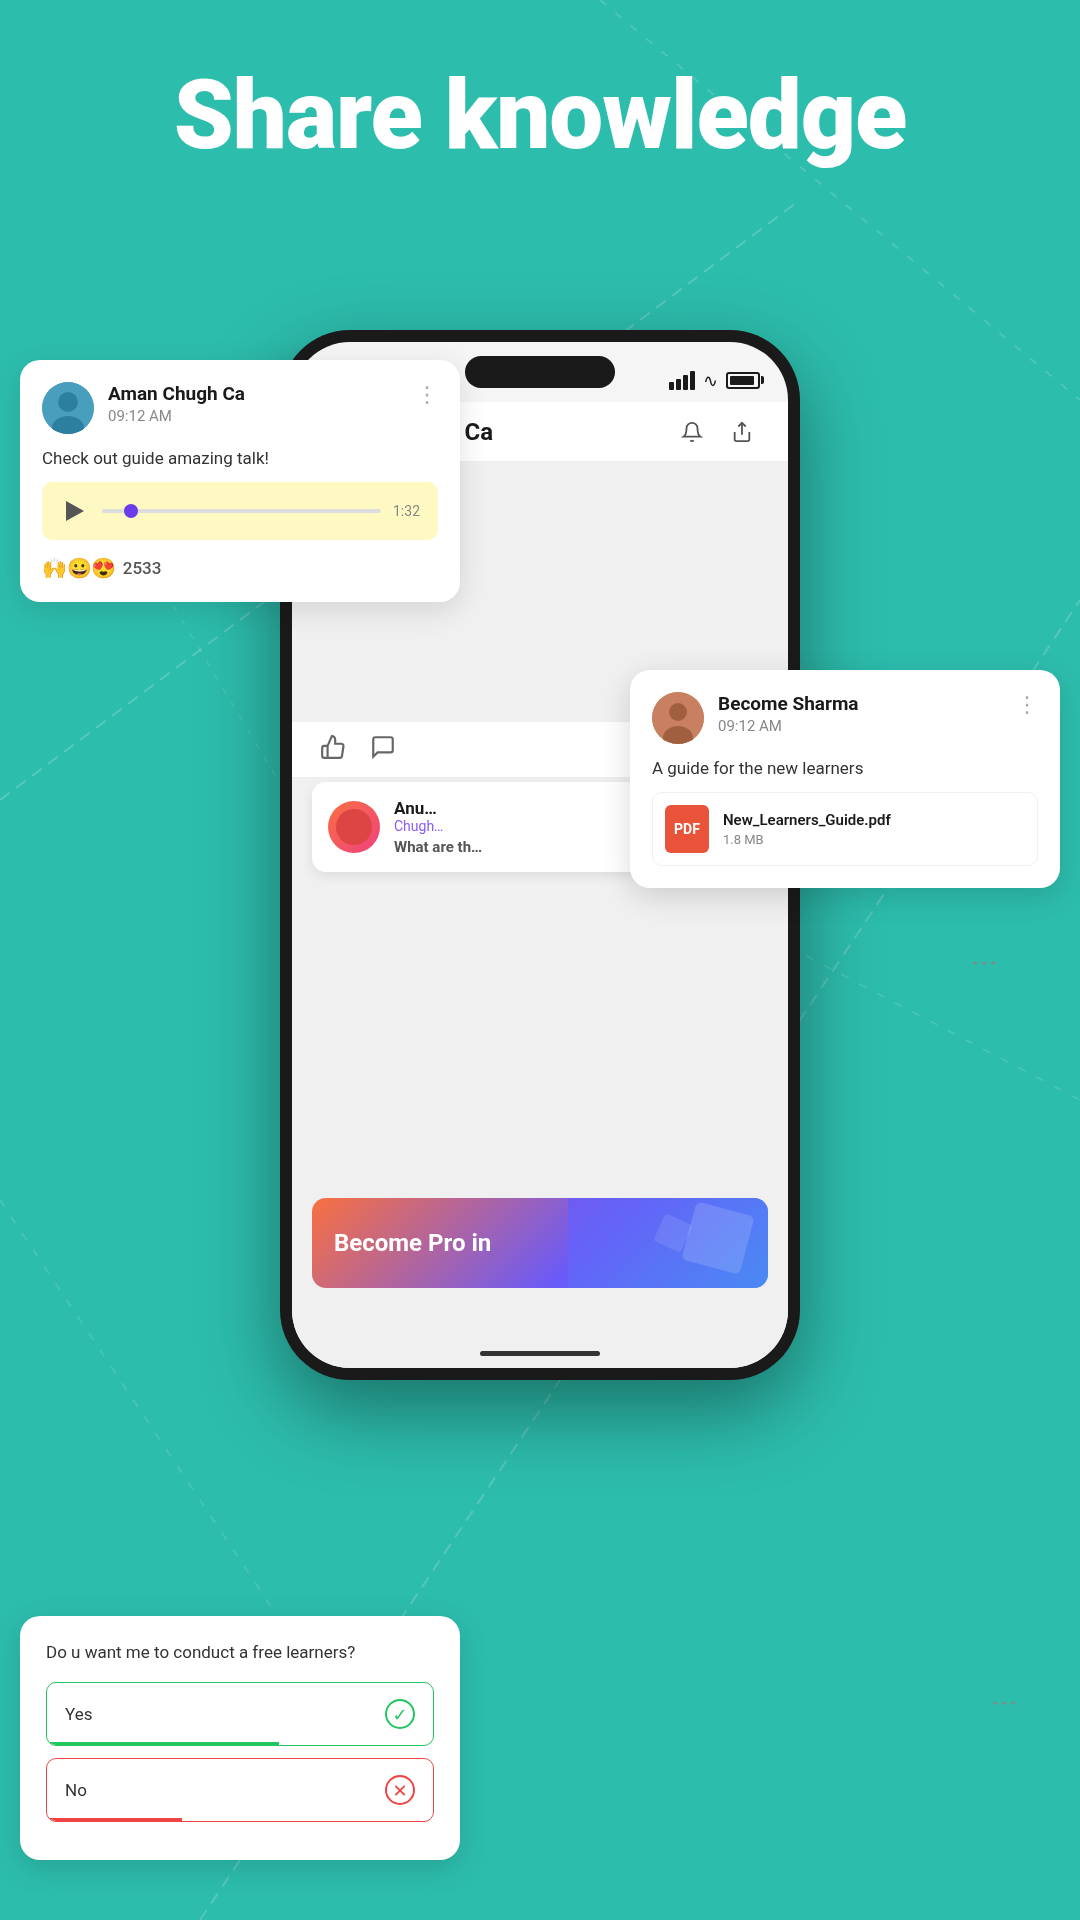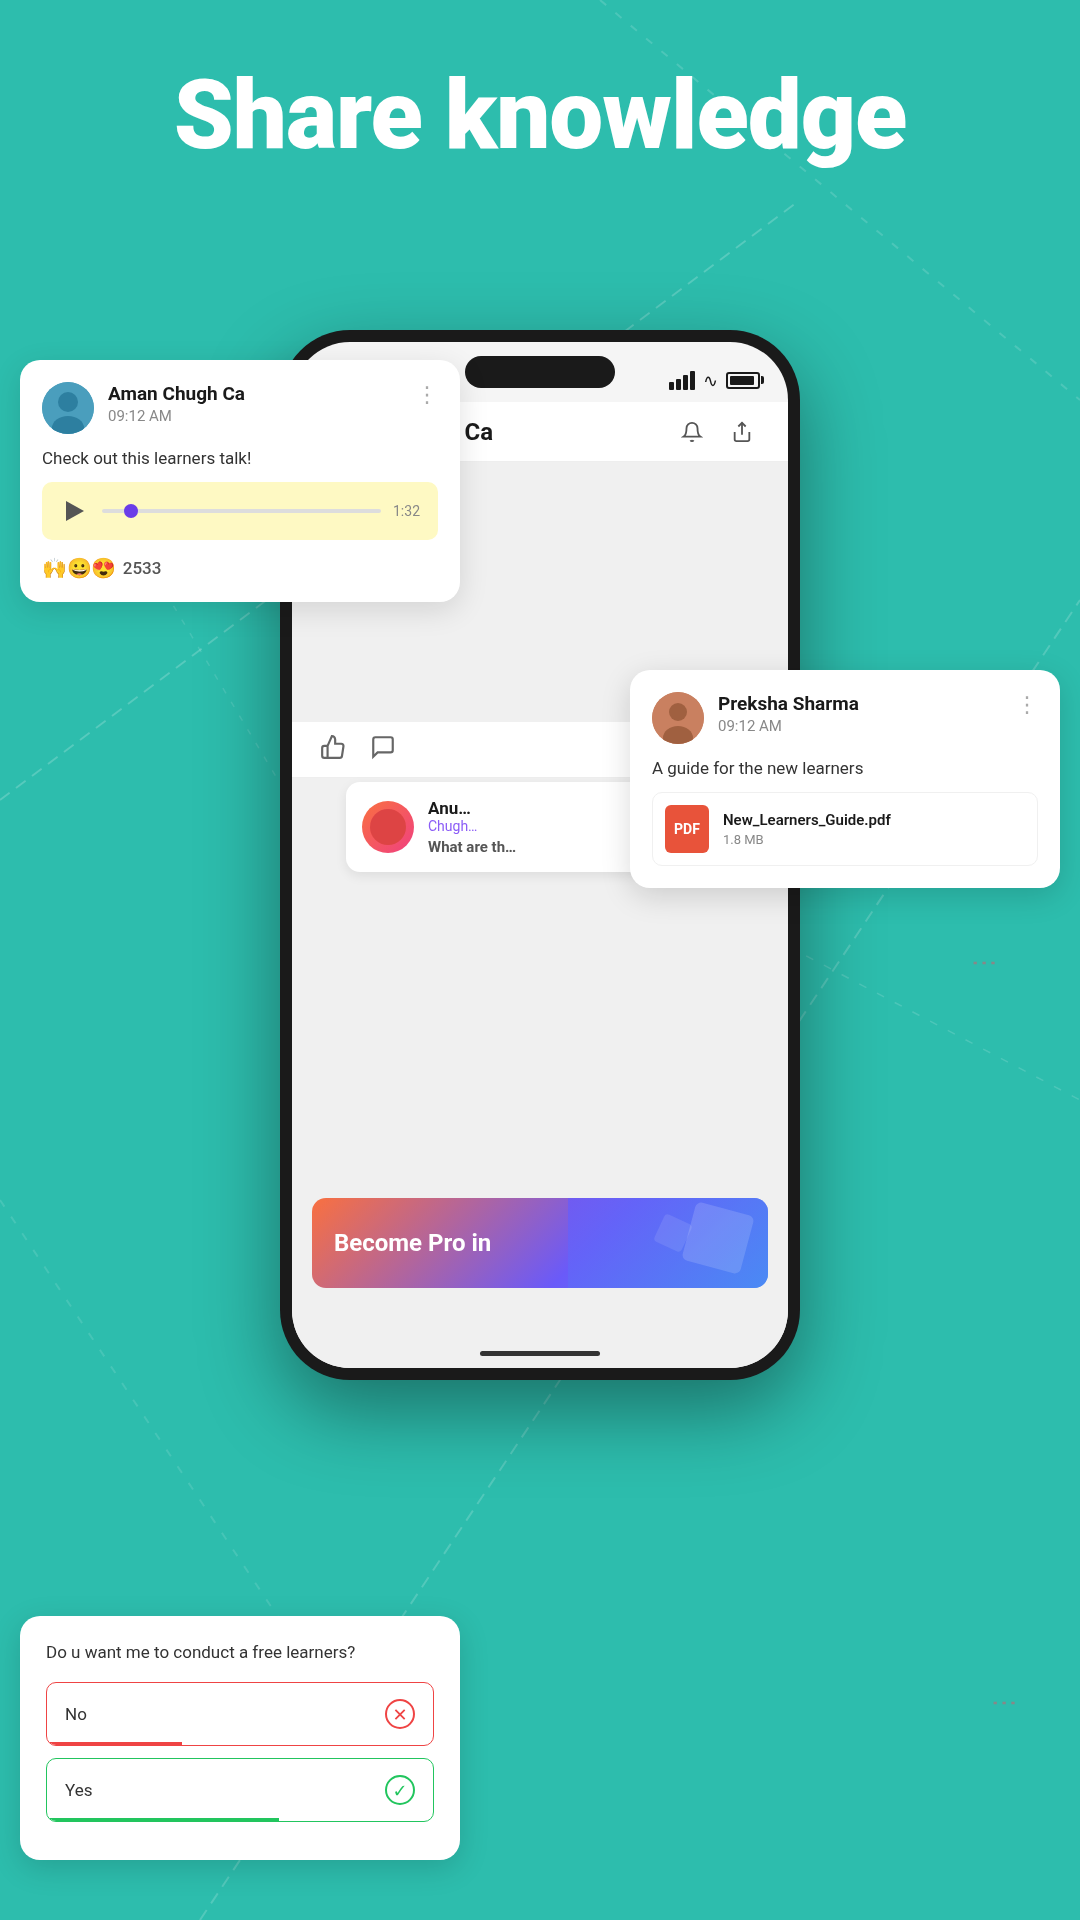--- a/index.html
+++ b/index.html
@@ -580,21 +580,21 @@
             </svg>
           </div>
           <div class="action-icon">
             <svg width="26" height="26" viewBox="0 0 24 24" fill="none" stroke="#666" stroke-width="2">
               <path d="M21 15a2 2 0 0 1-2 2H7l-4 4V5a2 2 0 0 1 2-2h14a2 2 0 0 1 2 2z"></path>
             </svg>
           </div>
           <div style="position:absolute;right:20px;top:50%;transform:translateY(-50%);font-size:22px;color:#aaa;cursor:pointer;">⋮</div>
         </div>
 
-        <div class="card-webinar" style="top:320px;margin-left:34px;">
+        <div class="card-webinar" style="top:320px;">
           <div class="avatar-sm" style="background:linear-gradient(135deg,#f97040,#f04080);width:52px;height:52px;border-radius:50%;overflow:hidden;display:flex;align-items:center;justify-content:center;">
             <div style="width:36px;height:36px;background:#d44;border-radius:50%;"></div>
           </div>
           <div class="webinar-info">
             <div class="webinar-name">Anu…</div>
             <div class="webinar-sub">Chugh…</div>
             <div class="webinar-question">What are th…</div>
           </div>
         </div>
 
@@ -622,21 +622,21 @@
           <circle cx="26" cy="20" r="10" fill="#2d7fa0"></circle>
           <ellipse cx="26" cy="46" rx="16" ry="12" fill="#2d7fa0"></ellipse>
         </svg>
       </div>
       <div class="card-user-info">
         <div class="card-user-name">Aman Chugh Ca</div>
         <div class="card-time">09:12 AM</div>
       </div>
       <div class="card-menu">⋮</div>
     </div>
-    <div class="card-message">Check out this learners talk!</div>
+    <div class="card-message">Check out guide amazing talk!</div>
     <div class="audio-player">
       <div class="play-btn">
         <div class="play-triangle"></div>
       </div>
       <div class="audio-progress">
         <div class="audio-dot"></div>
       </div>
       <span class="audio-duration">1:32</span>
     </div>
     <div class="card-reactions">
@@ -648,48 +648,48 @@
   <div class="card-preksha" style="position:absolute;top:340px;right:20px;width:430px;">
     <div class="card-header">
       <div class="avatar" style="background:#c98060;">
         <svg width="52" height="52" viewBox="0 0 52 52">
           <circle cx="26" cy="26" r="26" fill="#c98060"></circle>
           <circle cx="26" cy="20" r="9" fill="#a06040"></circle>
           <ellipse cx="26" cy="46" rx="15" ry="12" fill="#a06040"></ellipse>
         </svg>
       </div>
       <div class="card-user-info">
-        <div class="card-user-name">Preksha Sharma</div>
+        <div class="card-user-name">Become Sharma</div>
         <div class="card-time">09:12 AM</div>
       </div>
       <div class="card-menu">⋮</div>
     </div>
     <div class="card-message">A guide for the new learners</div>
     <div class="pdf-attachment">
       <div class="pdf-icon">PDF</div>
       <div>
         <div class="pdf-name">New_Learners_Guide.pdf</div>
         <div class="pdf-size">1.8 MB</div>
       </div>
     </div>
   </div>
 
   <div class="card-poll" style="position:absolute;bottom:60px;left:20px;width:440px;">
     <div class="poll-question">Do u want me to conduct a free learners?</div>
 
+    <div class="poll-option yes">
+      <span class="poll-label">Yes</span>
+      <div class="poll-check-yes">✓</div>
+      <div class="poll-progress-yes"></div>
+    </div>
+
     <div class="poll-option no">
       <span class="poll-label">No</span>
       <div class="poll-check-no">✕</div>
       <div class="poll-progress-no"></div>
     </div>
-
-    <div class="poll-option yes">
-      <span class="poll-label">Yes</span>
-      <div class="poll-check-yes">✓</div>
-      <div class="poll-progress-yes"></div>
-    </div>
   </div>
 
   <div style="position:absolute;right:80px;top:620px;font-size:26px;color:#888;writing-mode:vertical-lr;letter-spacing:4px;">⋮</div>
 
   <div style="position:absolute;right:60px;bottom:200px;font-size:26px;color:#888;writing-mode:vertical-lr;letter-spacing:4px;">⋮</div>
 
 </div>
 
 </body></html>

